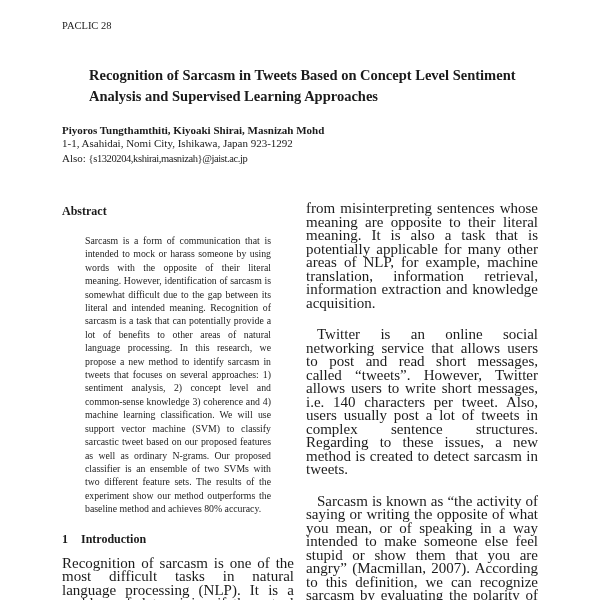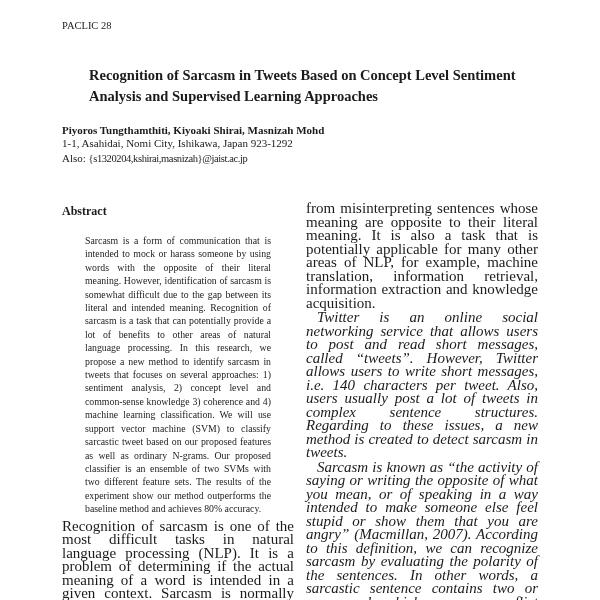--- a/index.html
+++ b/index.html
@@ -89,22 +89,21 @@
     margin-right: 13px;
   }
   .body-par {
     font-size: 15px;
     line-height: 13.5px;
     text-align: justify;
     margin: 0;
     text-indent: 11px;
   }
   .body-par + .body-par {
-    margin-top: 1px;
-    font-style: italic;
+    margin-top: 18px;
   }
   .noindent {
     text-indent: 0;
   }
 </style>
 </head>
 <body>
 
 <div class="page">
 
@@ -116,20 +115,21 @@
     <div class="authors">Piyoros Tungthamthiti, Kiyoaki Shirai, Masnizah Mohd</div>
     <div class="address">1-1, Asahidai, Nomi City, Ishikawa, Japan 923-1292</div>
     <div class="email-line"><span>Also: </span><span class="mono">{s1320204,kshirai,masnizah}@jaist.ac.jp</span></div>
   </div>
 
   <div class="columns">
 
     <div class="col col-left">
       <div class="abstract-heading">Abstract</div>
       <p class="abstract-body">Sarcasm is a form of communication that is intended to mock or harass someone by using words with the opposite of their literal meaning. However, identification of sarcasm is somewhat difficult due to the gap between its literal and intended meaning. Recognition of sarcasm is a task that can potentially provide a lot of benefits to other areas of natural language processing. In this research, we propose a new method to identify sarcasm in tweets that focuses on several approaches: 1) sentiment analysis, 2) concept level and common-sense knowledge 3) coherence and 4) machine learning classification. We will use support vector machine (SVM) to classify sarcastic tweet based on our proposed features as well as ordinary N-grams. Our proposed classifier is an ensemble of two SVMs with two different feature sets. The results of the experiment show our method outperforms the baseline method and achieves 80% accuracy.</p>
+      <div class="section-heading"><span class="sec-num">1</span><span>Introduction</span></div>
       <p class="body-par noindent">Recognition of sarcasm is one of the most difficult tasks in natural language processing (NLP). It is a problem of determining if the actual meaning of a word is intended in a given context. Sarcasm is normally represented in a form of ironic speech in which the speakers convey an implicit message to</p>
     </div>
 
     <div class="col col-right">
       <p class="body-par noindent">from misinterpreting sentences whose meaning are opposite to their literal meaning. It is also a task that is potentially applicable for many other areas of NLP, for example, machine translation, information retrieval, information extraction and knowledge acquisition.</p>
       <p class="body-par">Twitter is an online social networking service that allows users to post and read short messages, called “tweets”. However, Twitter allows users to write short messages, i.e. 140 characters per tweet. Also, users usually post a lot of tweets in complex sentence structures. Regarding to these issues, a new method is created to detect sarcasm in tweets.</p>
       <p class="body-par">Sarcasm is known as “the activity of saying or writing the opposite of what you mean, or of speaking in a way intended to make someone else feel stupid or show them that you are angry” (Macmillan, 2007). According to this definition, we can recognize sarcasm by evaluating the polarity of the sentences. In other words, a sarcastic sentence contains two or more words, which may cause conflict in sentiment polarities (both positive and negative) in a sentence, whereas a normal sentence should contain at most one polarity. Let us consider the example sentence “I love being ignored.” The sentence contains both positive (“love”) and negative word (“ignored”) in a sentence. Therefore, it can be classified as a sarcastic sentence.</p>
       <p class="body-par">In the identification of propose based on the con-</p>
     </div>
 

